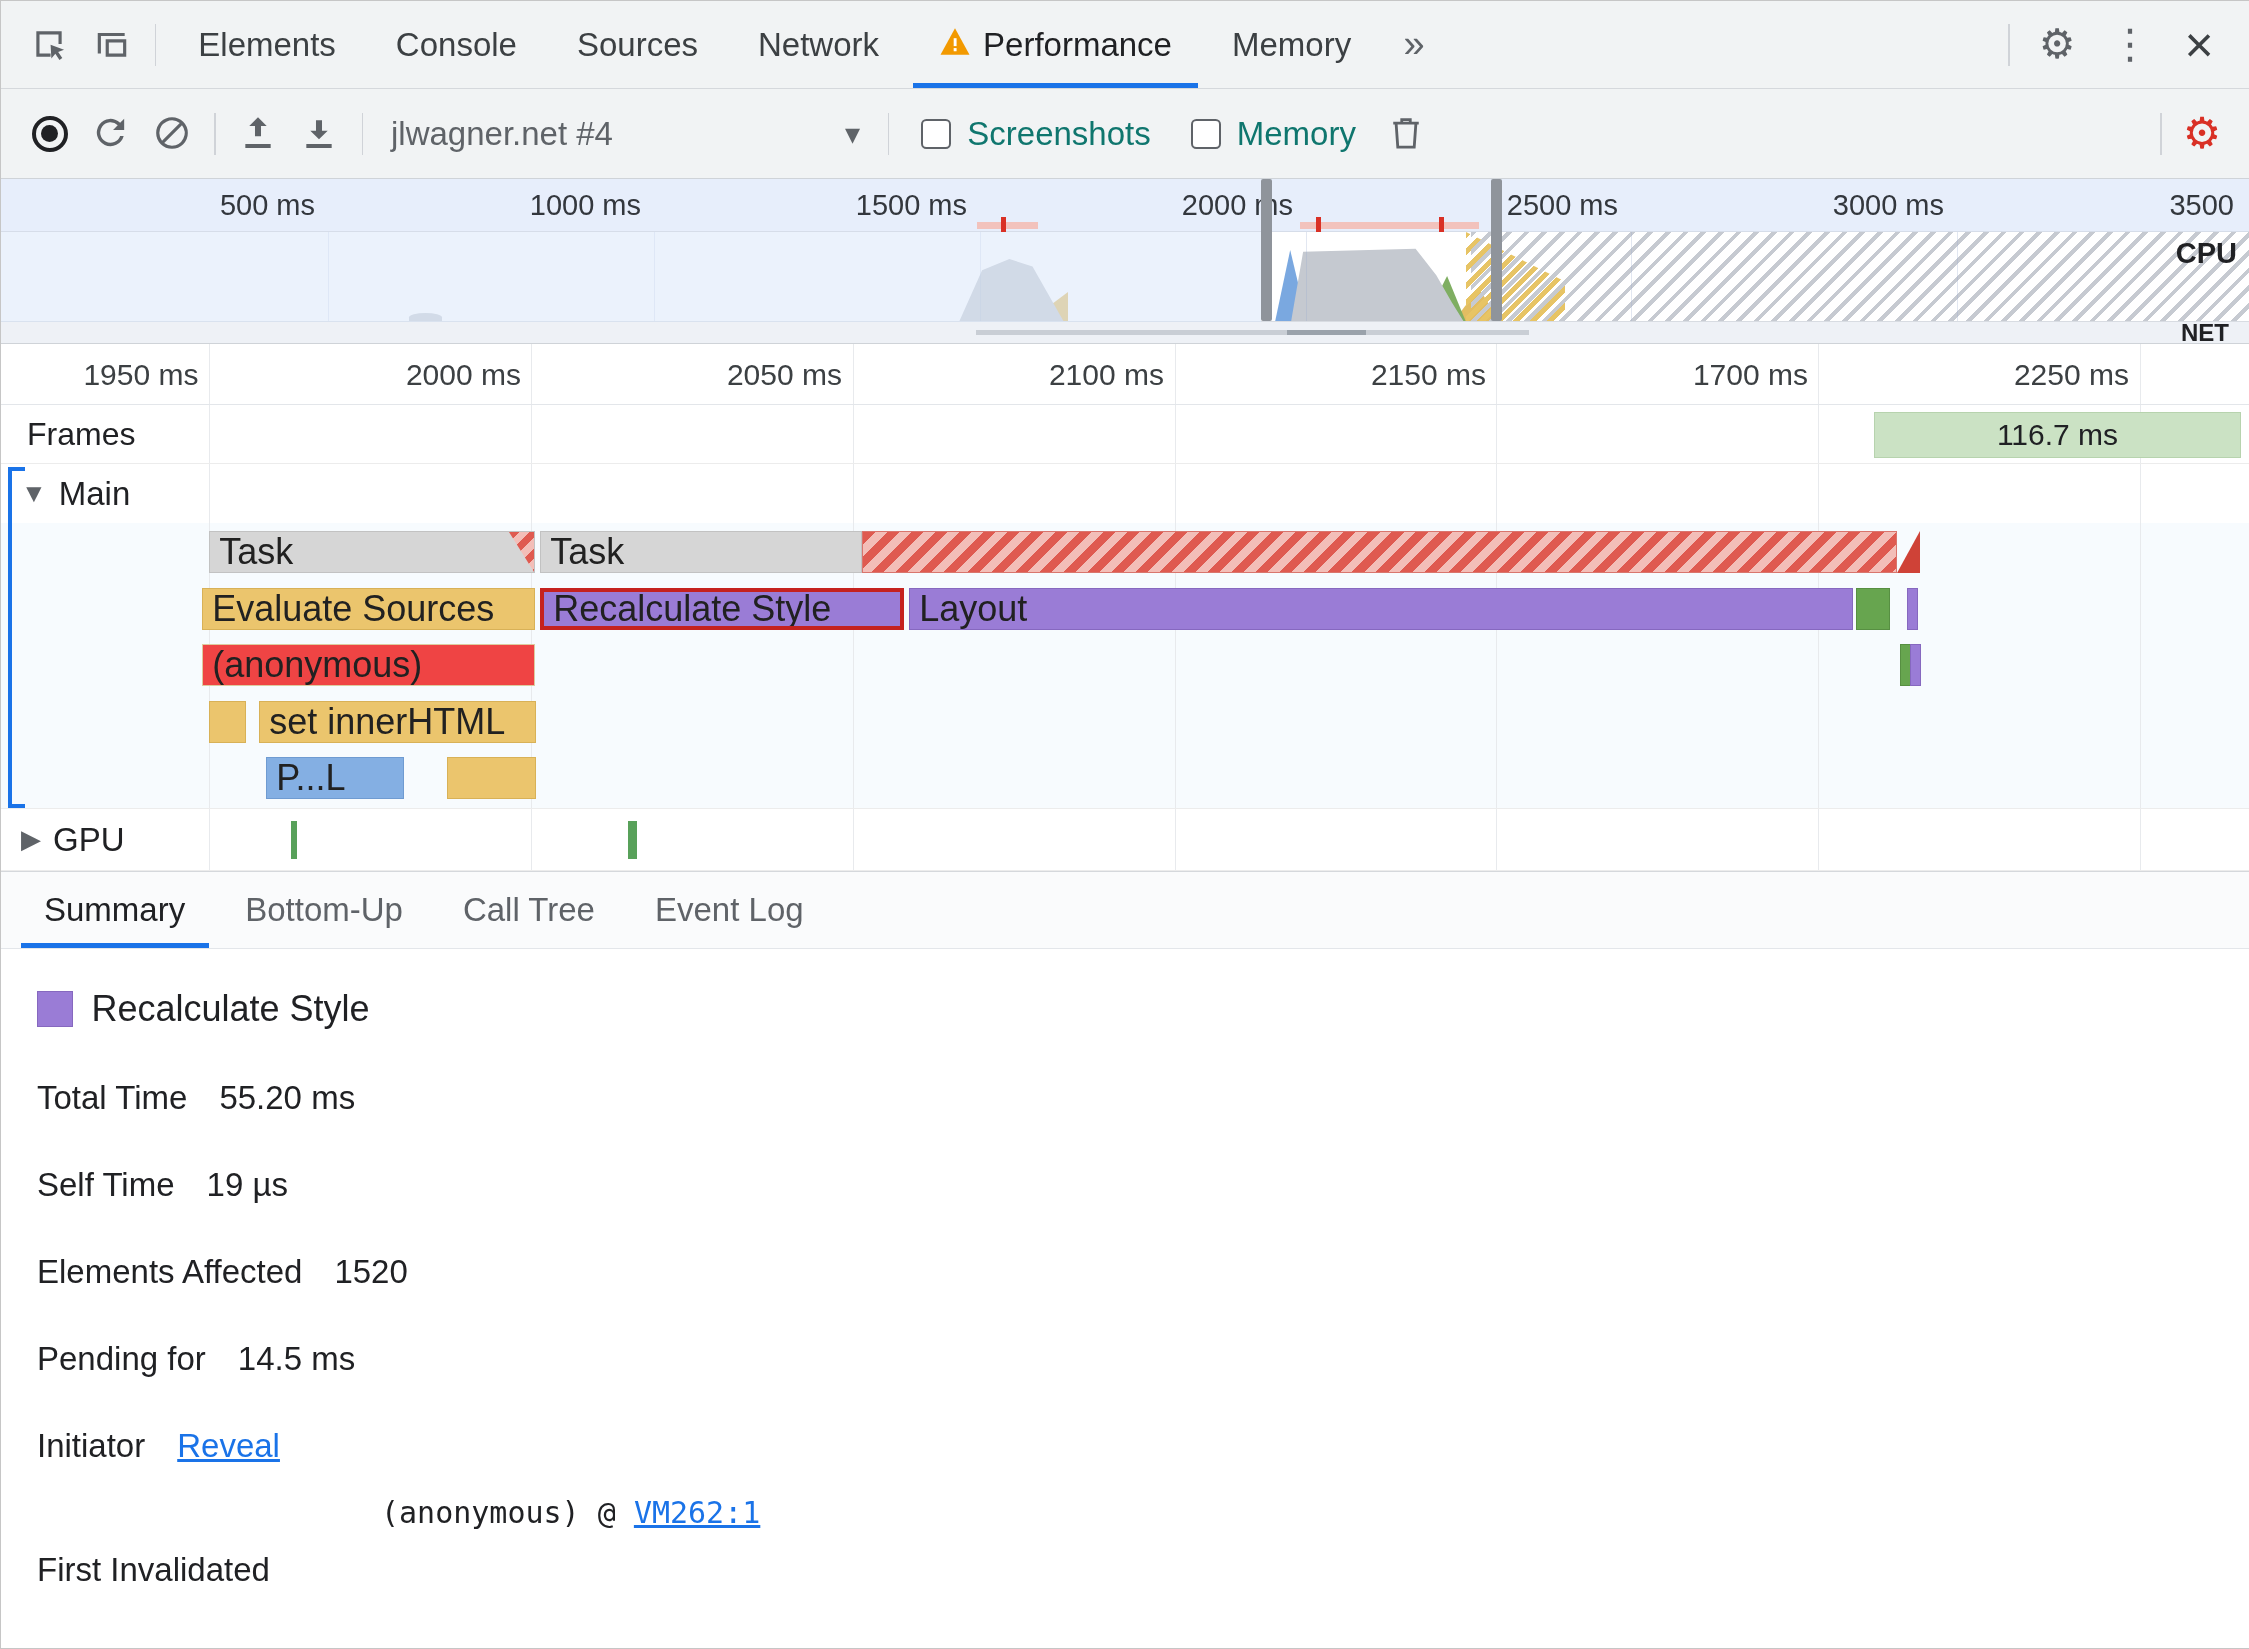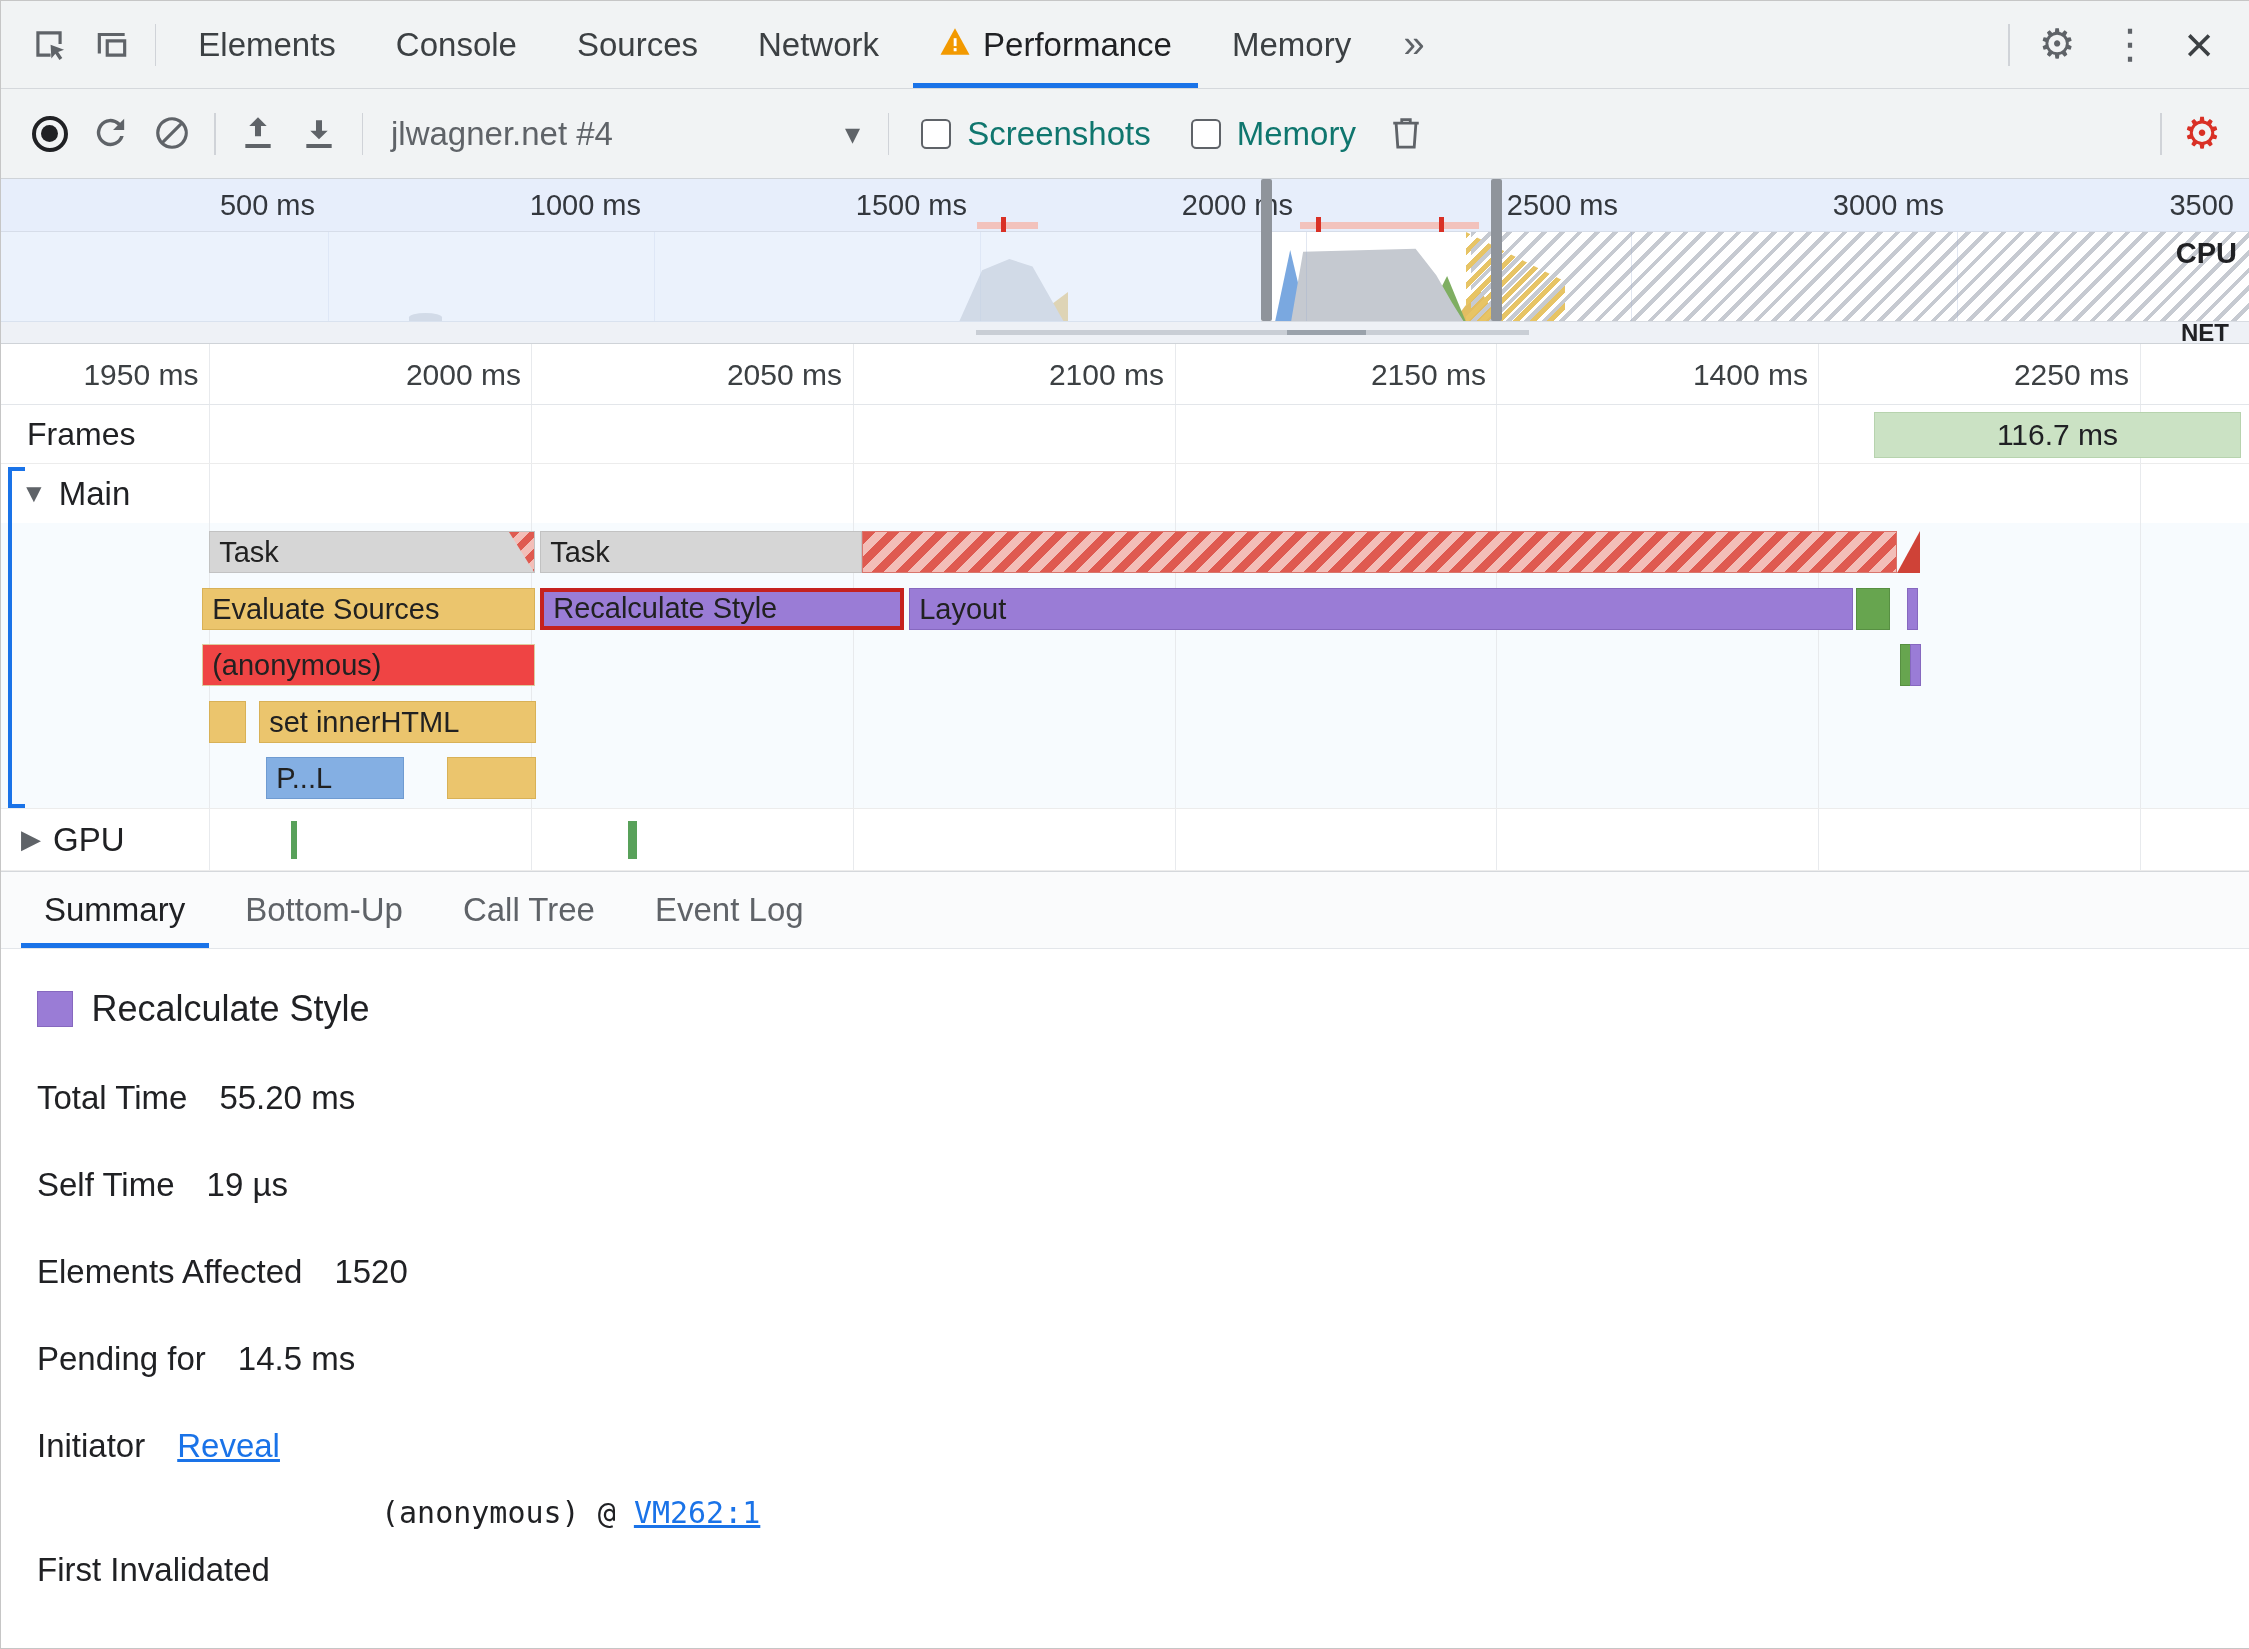--- a/index.html
+++ b/index.html
@@ -74,21 +74,21 @@
   .tri { font-size:26px; color:#5f6368; margin-right:12px; }
   .trackname { font-size:33px; color:#202124; }
   .d-flame { position:absolute; left:0; right:0; top:179px; height:285px; z-index:2; }
   .flame-tint { position:absolute; left:0; right:0; top:179px; height:285px; background:rgba(227,240,252,0.28); z-index:0; }
   .d-gpu { position:absolute; left:0; right:0; top:464px; height:63px; border-top:1.3px solid #ececec; border-bottom:1.3px solid #ececec; z-index:2; }
   .gpu-tick { position:absolute; top:12px; height:38px; background:#58a15a; }
   .bracket { position:absolute; left:6.6px; top:123px; width:4px; height:341px; background:#1a73e8; z-index:4; }
   .bracket::before, .bracket::after { content:""; position:absolute; left:0; width:17px; height:4px; background:#1a73e8; }
   .bracket::before { top:0; } .bracket::after { bottom:0; }
 
-  .bar { position:absolute; height:42px; font-size:29px; line-height:40px; color:#212121;
+  .bar { position:absolute; height:42px; font-size:36px; line-height:40px; color:#212121;
          padding-left:9.2px; white-space:nowrap; overflow:hidden; cursor:pointer; }
   .bar.task { background:#d6d6d6; border:0.7px solid #c2c2c2; }
   .bar.longtask { background:repeating-linear-gradient(135deg,#df5a50 0 8.6px,#f3beb8 8.6px 17px); border:0.7px solid #d9756d; }
   .bar.longtask-end { background:#cf4237; clip-path:polygon(0 100%,100% 0,100% 100%); }
   .bar.script { background:#ebc56d; border:0.7px solid #d8b157; }
   .bar.render { background:#9a7cd6; border:0.7px solid #8668bf; }
   .bar.paint { background:#67a54f; border:0.7px solid #578f42; }
   .bar.parse { background:#84afe3; border:0.7px solid #6f9bd1; }
   .bar.func { background:#ef4444; border:0.7px solid #ddcb9f; }
   .bar.hl { border:4px solid #c5221f; z-index:5; line-height:33px; }
@@ -297,21 +297,21 @@
     <div class="d-grid" style="left:1495px"></div>
     <div class="d-grid" style="left:1817px"></div>
     <div class="d-grid" style="left:2139px"></div>
 
     <div class="d-ruler">
       <div class="d-tick" style="left:10.5px">1950 ms</div>
       <div class="d-tick" style="left:333px">2000 ms</div>
       <div class="d-tick" style="left:654px">2050 ms</div>
       <div class="d-tick" style="left:976px">2100 ms</div>
       <div class="d-tick" style="left:1298px">2150 ms</div>
-      <div class="d-tick" style="left:1620px">1400 ms</div>
+      <div class="d-tick" style="left:1620px">1700 ms</div>
       <div class="d-tick" style="left:1941px">2250 ms</div>
     </div>
 
     <div class="d-frames">
       <div class="rowlabel">Frames</div>
       <div class="frame-block" style="left:1873px;width:367px">
         <span>116.7 ms</span>
       </div>
     </div>
 

